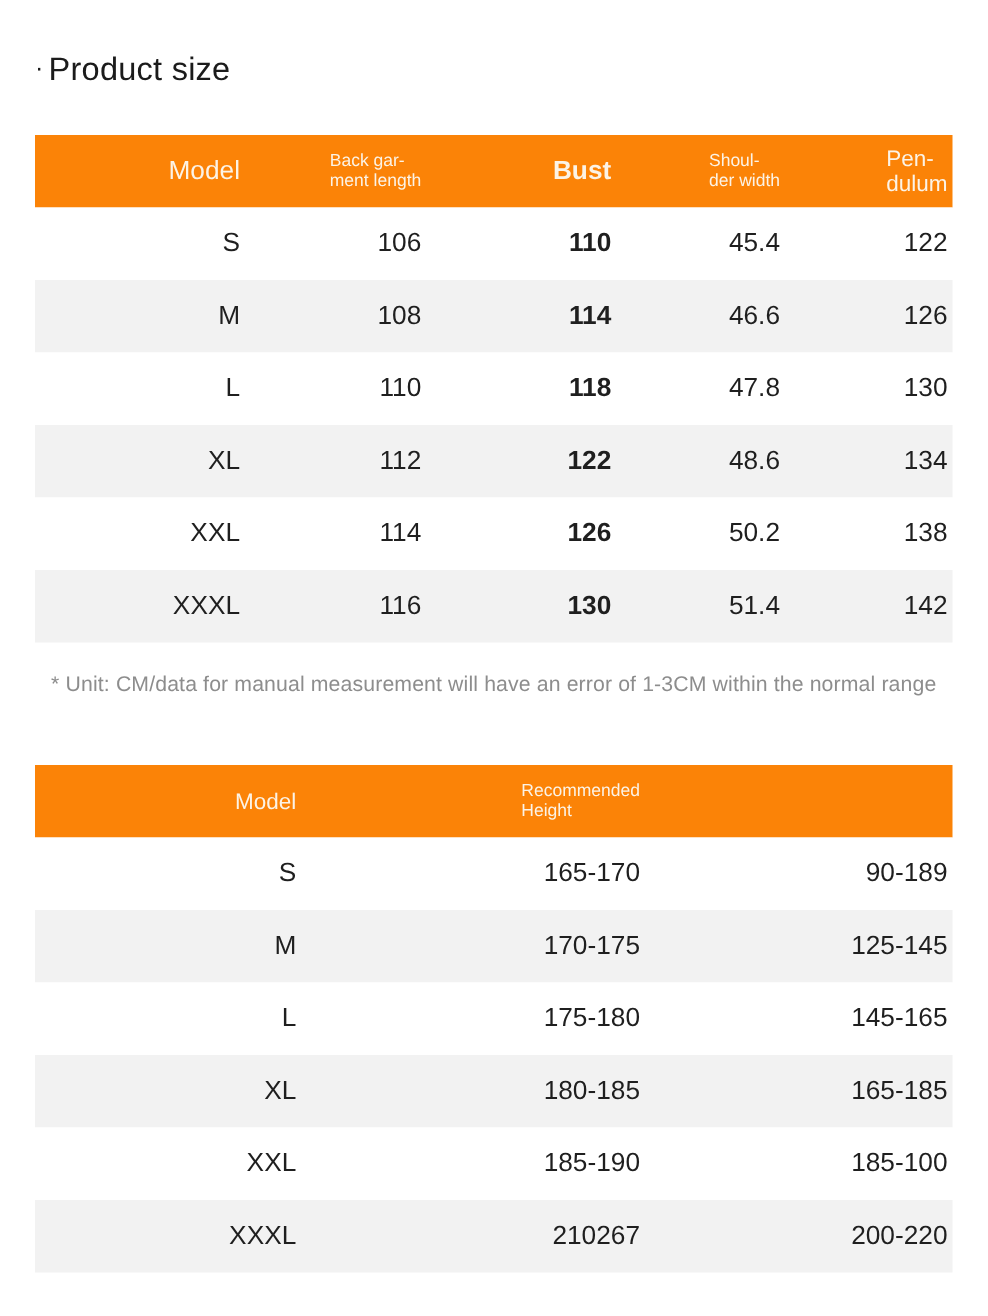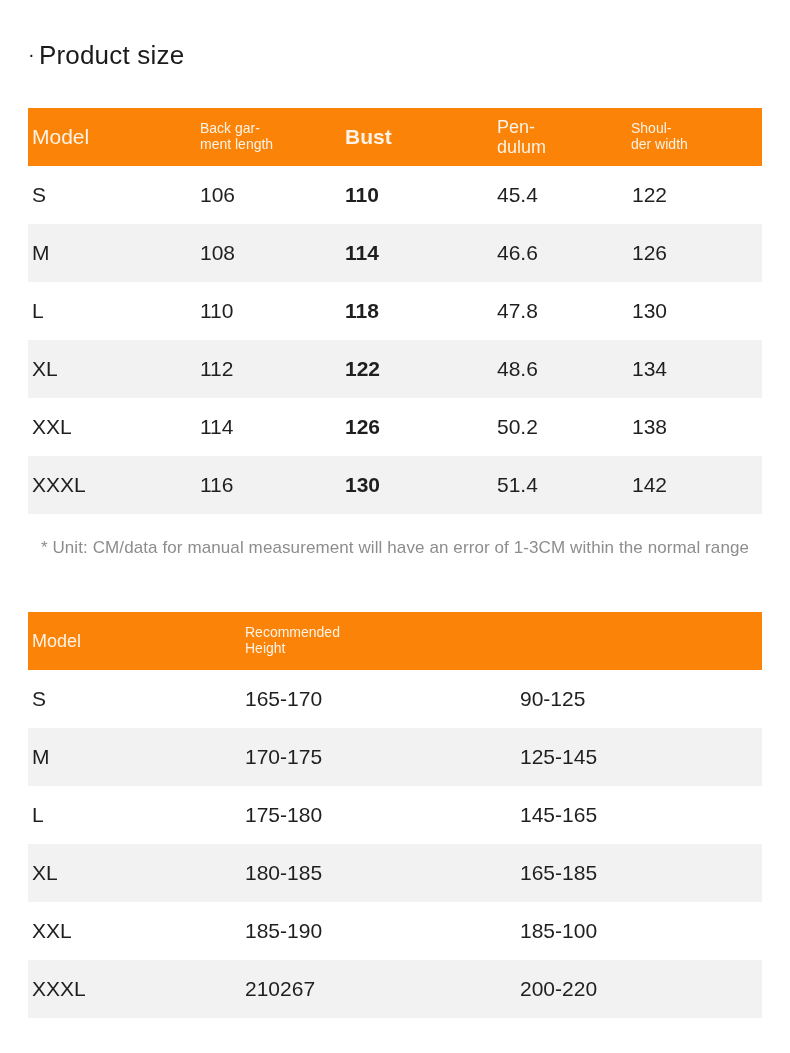--- a/index.html
+++ b/index.html
@@ -52,21 +52,21 @@
     height: 58px;
     background: #ffffff;
   }
   .size-table .trow.alt {
     background: #F2F2F2;
   }
 
   .cell {
     display: flex;
     align-items: center;
-    justify-content: flex-start;
+    justify-content: flex-end;
     text-align: center;
     box-sizing: border-box;
     padding: 0 4px;
   }
 
   .th {
     color: #FCF3E6;
     line-height: 1.12;
     font-weight: 400;
   }
@@ -134,30 +134,30 @@
       <span class="stack">
         <span>Back gar-</span><br>
         <span>ment length</span>
       </span>
     </div>
     <div class="cell th sz-lg c2">
       <span class="stack">
         <span>Bust</span>
       </span>
     </div>
+    <div class="cell th sz-sm c3 center-block">
+      <span class="stack">
+        <span>Shoul-</span><br>
+        <span>der width</span>
+      </span>
+    </div>
     <div class="cell th sz-md c4 center-block">
       <span class="stack">
         <span>Pen-</span><br>
         <span>dulum</span>
-      </span>
-    </div>
-    <div class="cell th sz-sm c3 center-block">
-      <span class="stack">
-        <span>Shoul-</span><br>
-        <span>der width</span>
       </span>
     </div>
   </div>
 
   <div class="trow">
     <div class="cell td model c0">S</div>
     <div class="cell td c1">106</div>
     <div class="cell td c2">110</div>
     <div class="cell td c3">45.4</div>
     <div class="cell td c4">122</div>
@@ -219,21 +219,21 @@
       <span class="stack">
         <span>Recommended</span><br>
         <span>Height</span>
       </span>
     </div>
   </div>
 
   <div class="trow">
     <div class="cell td model d0">S</div>
     <div class="cell td d1">165-170</div>
-    <div class="cell td d2">90-125</div>
+    <div class="cell td d2">90-189</div>
   </div>
 
   <div class="trow alt">
     <div class="cell td model d0">M</div>
     <div class="cell td d1">170-175</div>
     <div class="cell td d2">125-145</div>
   </div>
 
   <div class="trow">
     <div class="cell td model d0">L</div>

